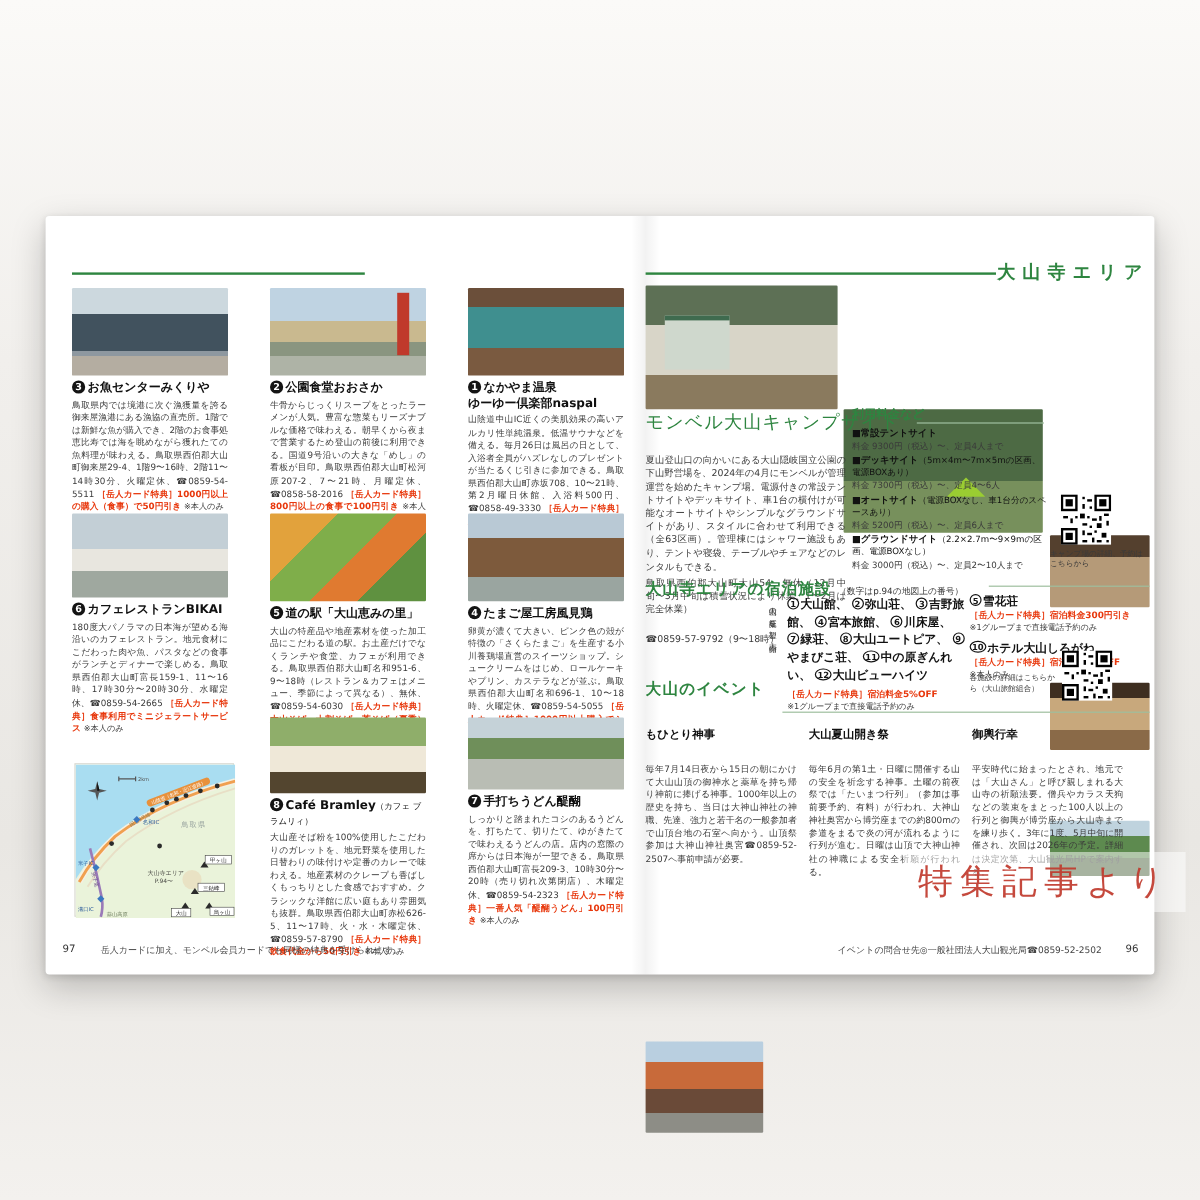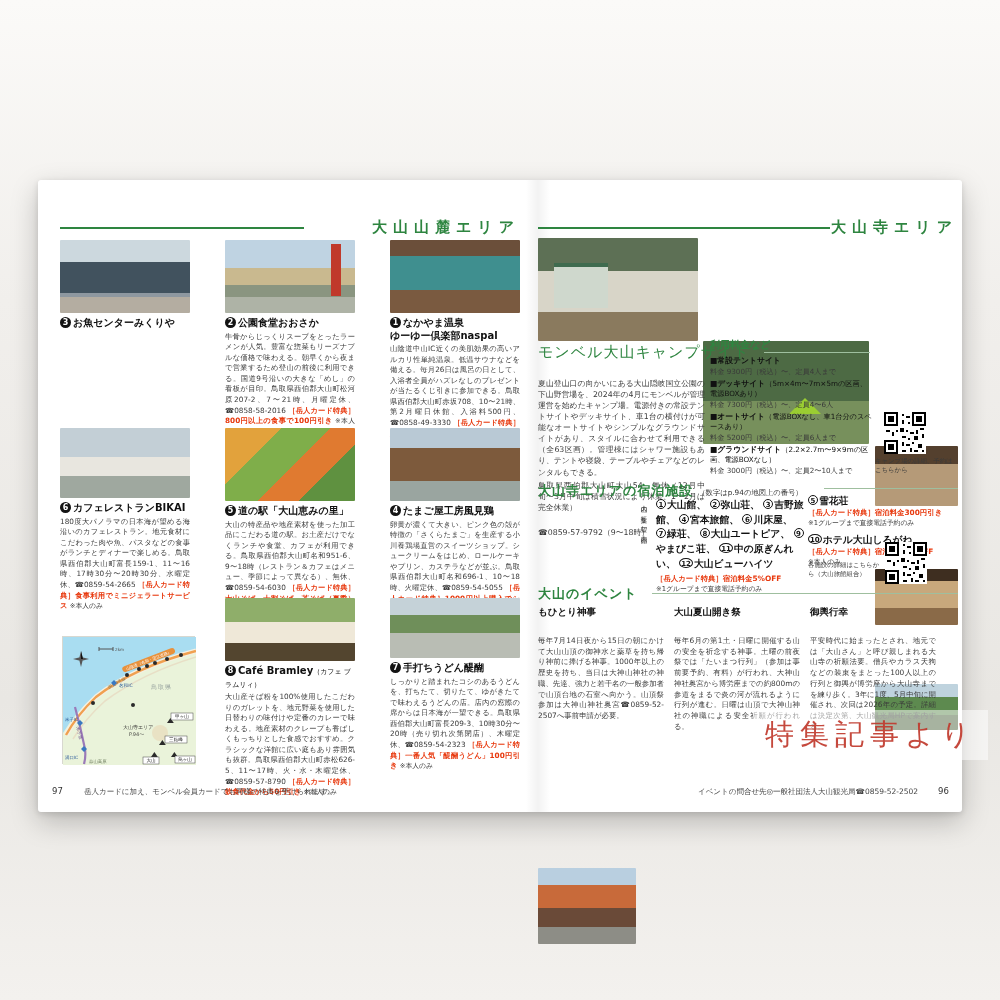--- a/index.html
+++ b/index.html
@@ -133,25 +133,25 @@
         <rect x="19" y="19" width="1" height="1"></rect>
         <rect x="15" y="19" width="2" height="1"></rect>
     </g>
   </defs>
 </svg>
 
 <div id="spread">
   <div id="gutter"></div>
 
   <div class="abs hrule" style="left:22px;top:47px;width:244px;"></div>
-  <div class="abs area-title" style="left:262px;top:38px;width:220px;text-align:right;">大山山麓エリア</div>
 
   <div class="listing" style="left:22px;top:60px;">
     <div class="ph ph-fish" style="height:73px;"></div>
     <div class="l-title"><span class="badge">3</span><span>お魚センターみくりや</span></div>
+    <p class="l-text"><span>鳥取県内では境港に次ぐ漁獲量を誇る御来屋漁港にある漁協の直売所。1階では新鮮な魚が購入でき、2階のお食事処恵比寿では海を眺めながら獲れたての魚料理が味わえる。鳥取県西伯郡大山町御来屋29-4、1階9〜16時、2階11〜14時30分、火曜定休、☎0859-54-5511</span> <span class="red">［岳人カード特典］1000円以上の購入（食事）で50円引き</span> <span class="note">※本人のみ</span></p>
   </div>
 
   <div class="listing" style="left:187px;top:60px;">
     <div class="ph ph-park" style="height:73px;"></div>
     <div class="l-title"><span class="badge">2</span><span>公園食堂おおさか</span></div>
     <p class="l-text"><span>牛骨からじっくりスープをとったラーメンが人気。豊富な惣菜もリーズナブルな価格で味わえる。朝早くから夜まで営業するため登山の前後に利用できる。国道9号沿いの大きな「めし」の看板が目印。鳥取県西伯郡大山町松河原207-2、7〜21時、月曜定休、☎0858-58-2016</span> <span class="red">［岳人カード特典］800円以上の食事で100円引き</span> <span class="note">※本人のみ</span></p>
   </div>
 
   <div class="listing" style="left:352px;top:60px;">
     <div class="ph ph-onsen" style="height:73px;"></div>
@@ -320,21 +320,21 @@
     <div class="red benefit-s">［岳人カード特典］宿泊料金5%OFF</div>
     <div class="note-s">※本人のみ</div>
   </div>
   <div class="abs qr-cap" style="left:770px;top:381px;width:74px;">各施設の詳細はこちらから（大山旅館組合）</div>
   <div class="abs" style="left:847px;top:362px;width:42px;height:42px;">
     <svg width="42" height="42" viewBox="0 0 21 21">
         <use href="#qrp"></use>
       </svg>
   </div>
 
-  <div class="abs sec-title" style="left:500px;top:405px;">大山のイベント</div>
+  <div class="abs sec-title" style="left:500px;top:385px;">大山のイベント</div>
   <div class="abs thin-rule" style="left:614px;top:413px;width:306px;background:#9fbf9f;"></div>
 
   <div class="abs" style="left:500px;top:426px;width:126px;">
     <div class="ev-title">もひとり神事</div>
     <p class="ev-body">毎年7月14日夜から15日の朝にかけて大山山頂の御神水と薬草を持ち帰り神前に捧げる神事。1000年以上の歴史を持ち、当日は大神山神社の神職、先達、強力と若干名の一般参加者で山頂台地の石室へ向かう。山頂祭参加は大神山神社奥宮☎0859-52-2507へ事前申請が必要。</p>
   </div>
   <div class="abs" style="left:636px;top:426px;width:126px;">
     <div class="ev-title">大山夏山開き祭</div>
     <p class="ev-body">毎年6月の第1土・日曜に開催する山の安全を祈念する神事。土曜の前夜祭では「たいまつ行列」（参加は事前要予約、有料）が行われ、大神山神社奥宮から博労座までの約800mの参道をまるで炎の河が流れるように行列が進む。日曜は山頂で大神山神社の神職による安全祈願が行われる。</p>
   </div>

